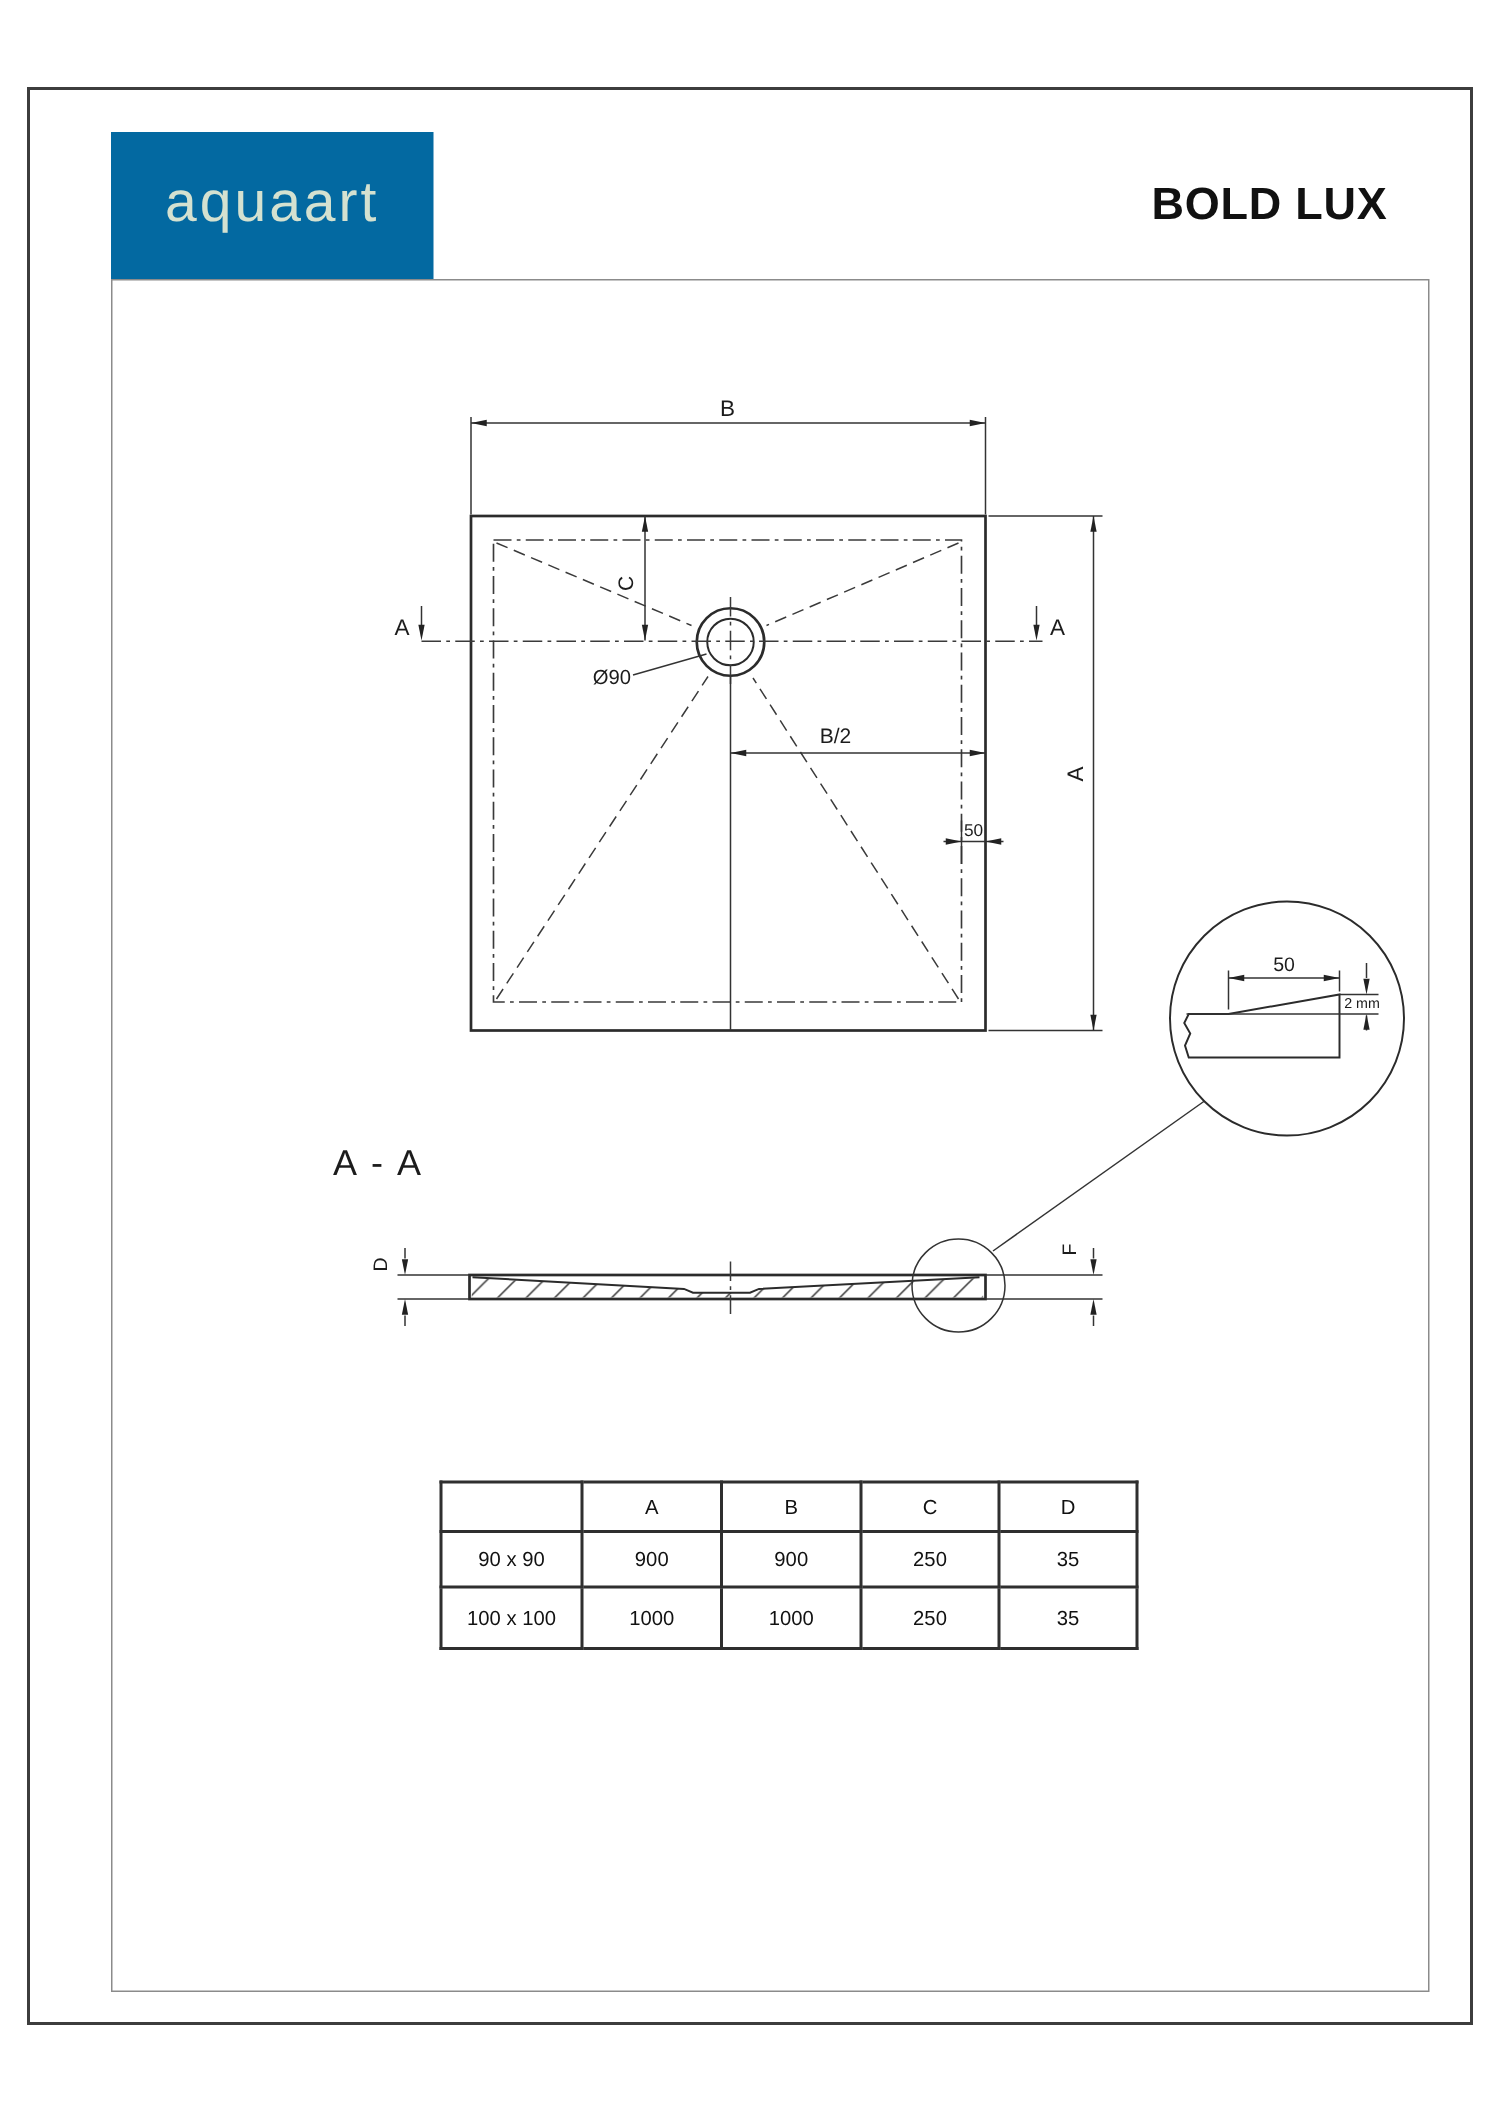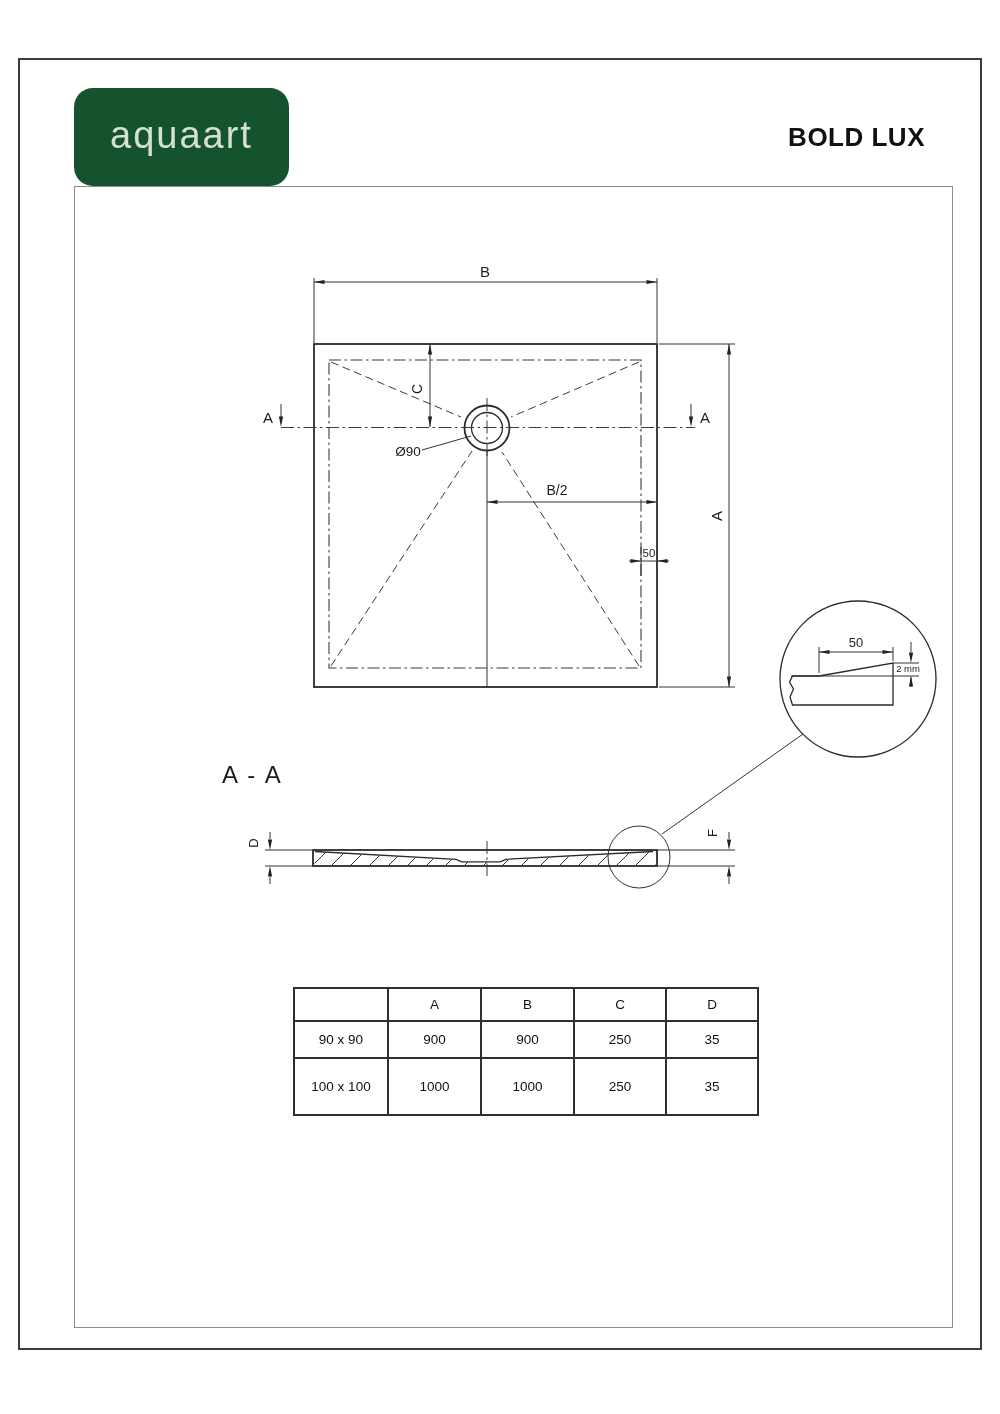--- a/index.html
+++ b/index.html
@@ -18,21 +18,21 @@
   .logo-box {
     position:absolute; left:74px; top:88px; width:215px; height:98px;
     display:flex; align-items:center; justify-content:center;
   }
   .logo-text {
     font-size:38px; letter-spacing:2px; font-weight:400; line-height:1;
     padding-bottom:4px;
   }
   .page-title {
     position:absolute; left:600px; top:120px; width:325px; text-align:right;
-    font-size:26px; font-weight:bold; color:#111; letter-spacing:0.5px; line-height:34px;
+    font-size:30px; font-weight:bold; color:#111; letter-spacing:0.5px; line-height:34px;
   }
   svg.drawing { position:absolute; left:0; top:0; pointer-events:none; }
   svg.drawing text { fill:#1c1c1c; font-family:"Liberation Sans", sans-serif; }
   .thick { stroke:#2b2b2b; stroke-width:1.8; fill:none; }
   .med   { stroke:#2b2b2b; stroke-width:1.3; fill:none; }
   .thin  { stroke:#333333; stroke-width:1;   fill:none; }
   .cl    { stroke:#3a3a3a; stroke-width:1;   fill:none; stroke-dasharray:13 3.5 2.5 3.5; }
   .dashc { stroke:#3a3a3a; stroke-width:1.1; fill:none; stroke-dasharray:12 3.5 2.5 3.5; }
   .diag  { stroke:#3a3a3a; stroke-width:1;   fill:none; stroke-dasharray:8 4.5; }
   .arr   { fill:#222; stroke:none; }
@@ -45,21 +45,21 @@
   }
 </style>
 </head>
 <body>
 
 <div class="page">
 
   <div class="outer-border"></div>
   <div class="inner-frame"></div>
 
-  <div class="logo-box" style="background-color: #14532d; border-radius: 19px;">
+  <div class="logo-box" style="background-color: #0369a1;">
     <span class="logo-text" style="color: rgb(212, 225, 208);">aquaart</span>
   </div>
 
   <div class="page-title">BOLD LUX</div>
 
   <svg class="drawing" width="1000" height="1414" viewBox="0 0 1000 1414">
     <defs>
       <pattern id="hatch1" patternUnits="userSpaceOnUse" width="19" height="19">
         <path d="M-1 1 L1 -1 M0 19 L19 0 M18 20 L20 18" stroke="#333" stroke-width="1" fill="none"></path>
       </pattern>
@@ -191,21 +191,21 @@
       <th>C</th>
       <th>D</th>
     </tr>
     <tr style="height:37px">
       <td>90 x 90</td>
       <td>900</td>
       <td>900</td>
       <td>250</td>
       <td>35</td>
     </tr>
-    <tr style="height:57px">
+    <tr style="height:41px">
       <td>100 x 100</td>
       <td>1000</td>
       <td>1000</td>
       <td>250</td>
       <td>35</td>
     </tr>
   </tbody>
     </table>
 
 </div>

